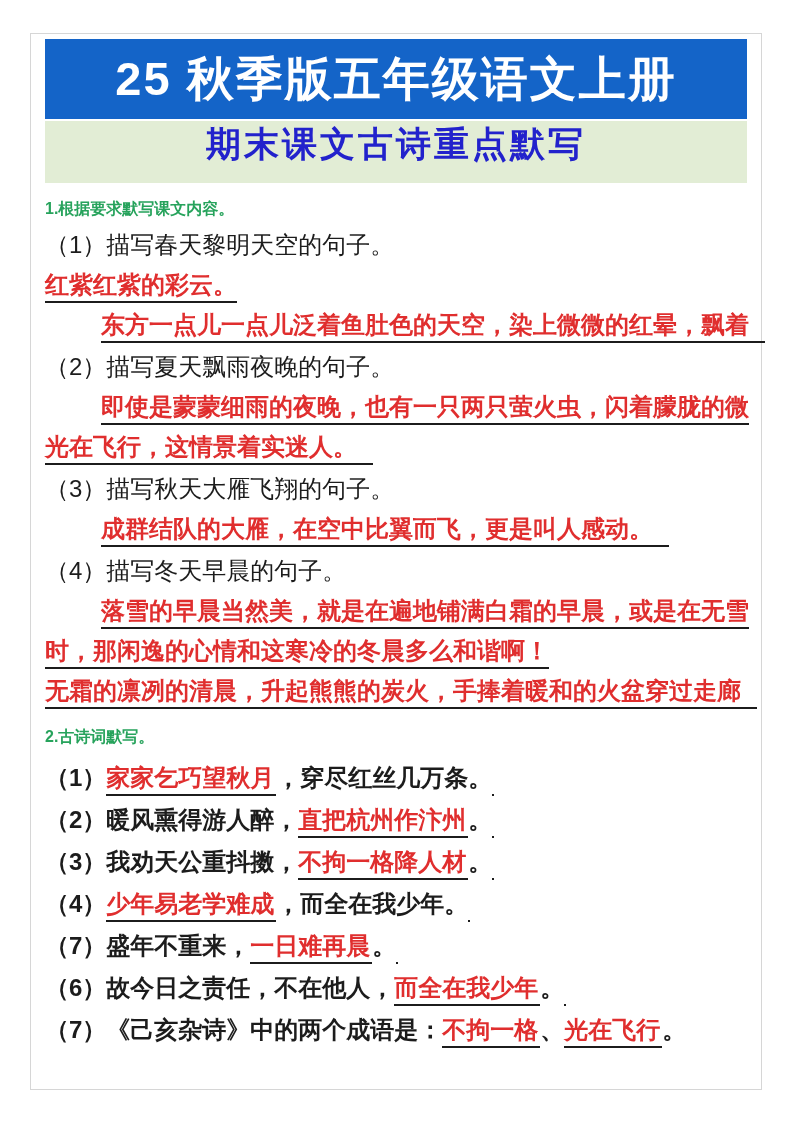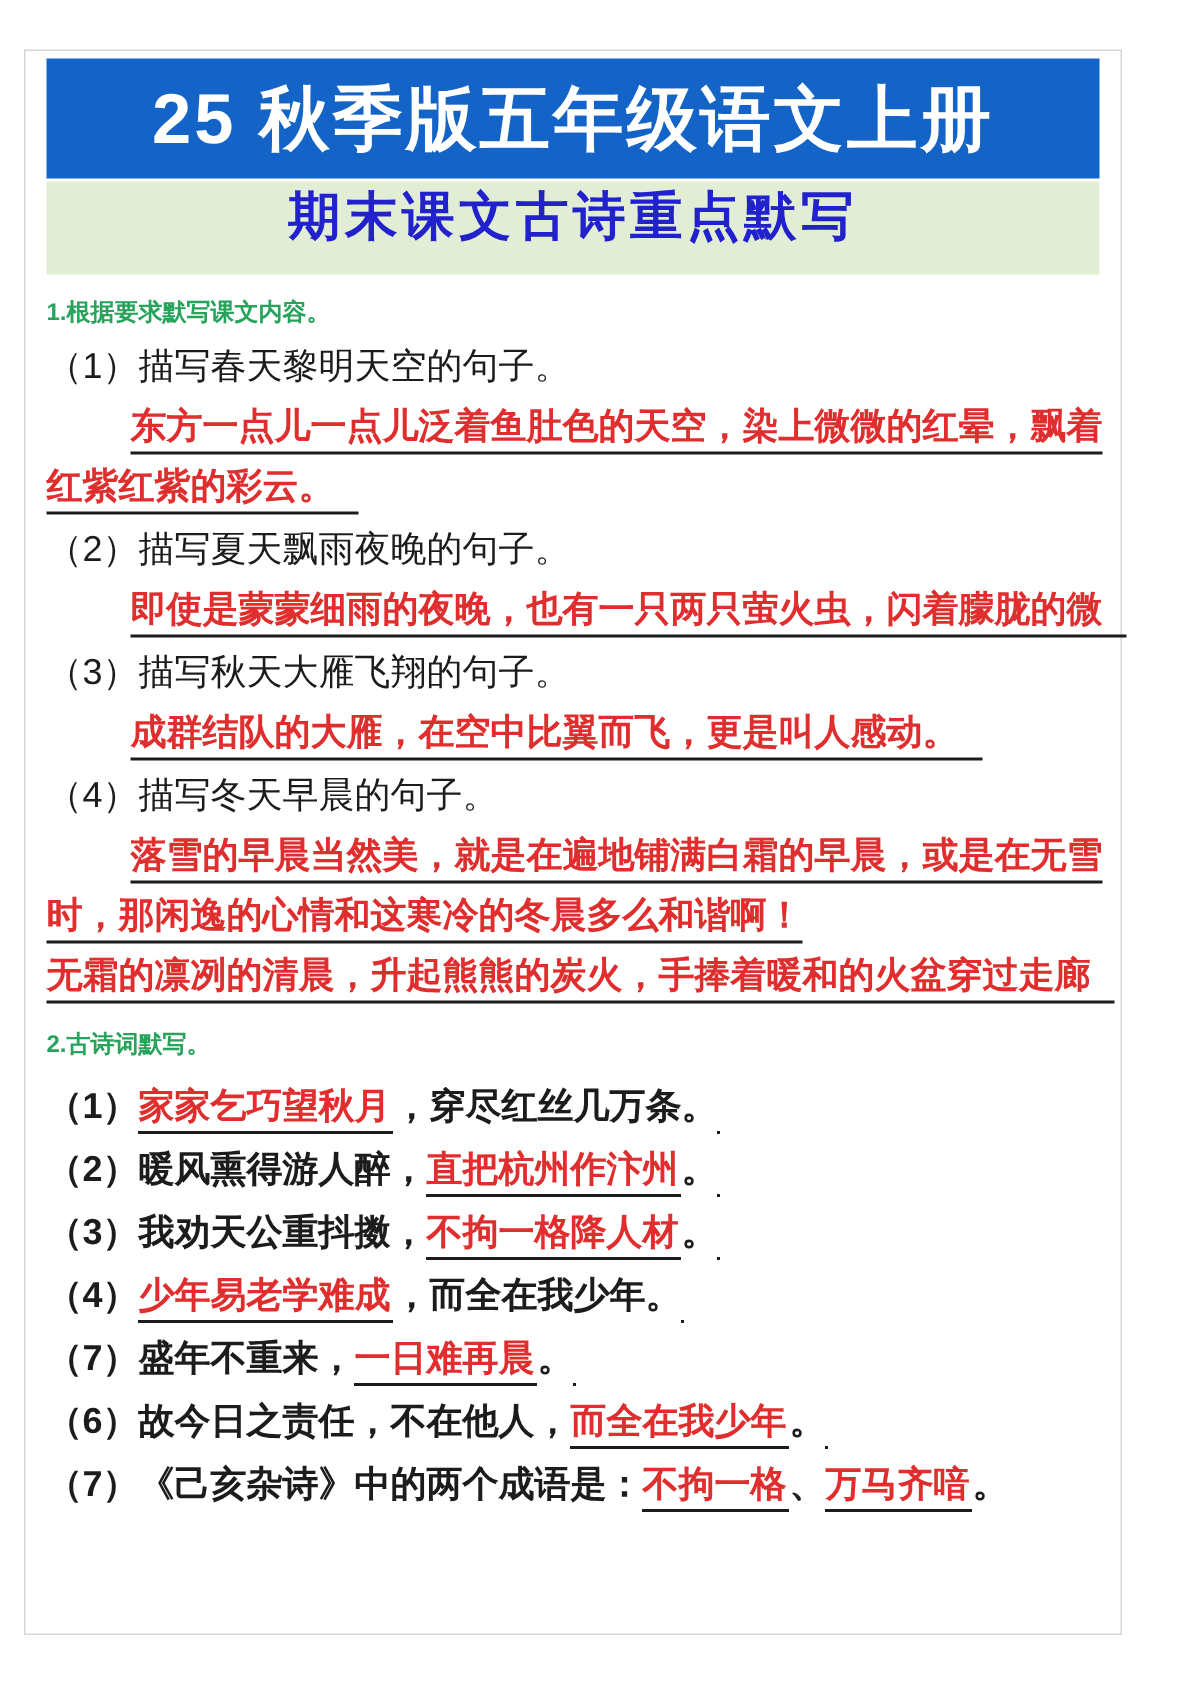--- a/index.html
+++ b/index.html
@@ -5,21 +5,21 @@
   * { box-sizing: border-box; margin: 0; padding: 0; }
   html, body {
     width: 793px;
     background: #ffffff;
     font-family: "Liberation Sans", "DejaVu Sans", sans-serif;
   }
   body { height: 1122px; position: relative; }
 
   .page {
     position: absolute;
-    left: 16px;
+    left: 30px;
     top: 33px;
     width: 732px;
     height: 1057px;
     background: #ffffff;
     border: 1px solid var(--border, #d6d6d6);
     padding: 5px 14px 0 14px;
   }
 
   .banner {
     height: 80px;
@@ -113,27 +113,28 @@
   </div>
 
   <div class="subbanner">
     <span>期末课文古诗重点默写</span>
   </div>
 
   <div class="sec-heading">1.根据要求默写课文内容。</div>
 
   <div class="question">（1）描写春天黎明天空的句子。</div>
   <div class="answer">
+    <div class="ans-line"><span class="red u">红紫红紫的彩云。</span></div>
     <div class="ans-line indent"><span class="red u">东方一点儿一点儿泛着鱼肚色的天空，染上微微的红晕，飘着</span></div>
-    <div class="ans-line"><span class="red u">红紫红紫的彩云。</span></div>
   </div>
 
   <div class="question">（2）描写夏天飘雨夜晚的句子。</div>
   <div class="answer">
     <div class="ans-line indent"><span class="red u">即使是蒙蒙细雨的夜晚，也有一只两只萤火虫，闪着朦胧的微</span></div>
+    <div class="ans-line"><span class="red u">光在飞行，这情景着实迷人。</span></div>
   </div>
 
   <div class="question">（3）描写秋天大雁飞翔的句子。</div>
   <div class="answer">
     <div class="ans-line indent"><span class="red u">成群结队的大雁，在空中比翼而飞，更是叫人感动。</span></div>
   </div>
 
   <div class="question">（4）描写冬天早晨的句子。</div>
   <div class="answer">
     <div class="ans-line indent"><span class="red u">落雪的早晨当然美，就是在遍地铺满白霜的早晨，或是在无雪</span></div>
@@ -148,16 +149,16 @@
   <div class="poem-item"><span>（2）暖风熏得游人醉，</span><span class="red u">直把杭州作汴州</span><span>。</span><span class="red u"></span><span></span></div>
 
   <div class="poem-item"><span>（3）我劝天公重抖擞，</span><span class="red u">不拘一格降人材</span><span>。</span><span class="red u"></span><span></span></div>
 
   <div class="poem-item"><span>（4）</span><span class="red u">少年易老学难成</span><span>，而全在我少年。</span><span class="red u"></span><span></span></div>
 
   <div class="poem-item"><span>（7）盛年不重来，</span><span class="red u">一日难再晨</span><span>。</span><span class="red u"></span><span></span></div>
 
   <div class="poem-item"><span>（6）故今日之责任，不在他人，</span><span class="red u">而全在我少年</span><span>。</span><span class="red u"></span><span></span></div>
 
-  <div class="poem-item"><span>（7）《己亥杂诗》中的两个成语是：</span><span class="red u">不拘一格</span><span>、</span><span class="red u">万马齐喑</span><span>。</span></div>
+  <div class="poem-item"><span>（7）《己亥杂诗》中的两个成语是：</span><span class="red u">不拘一格</span><span>、</span><span class="red u">光在飞行</span><span>。</span></div>
 
 
 </div>
 
 </body></html>

